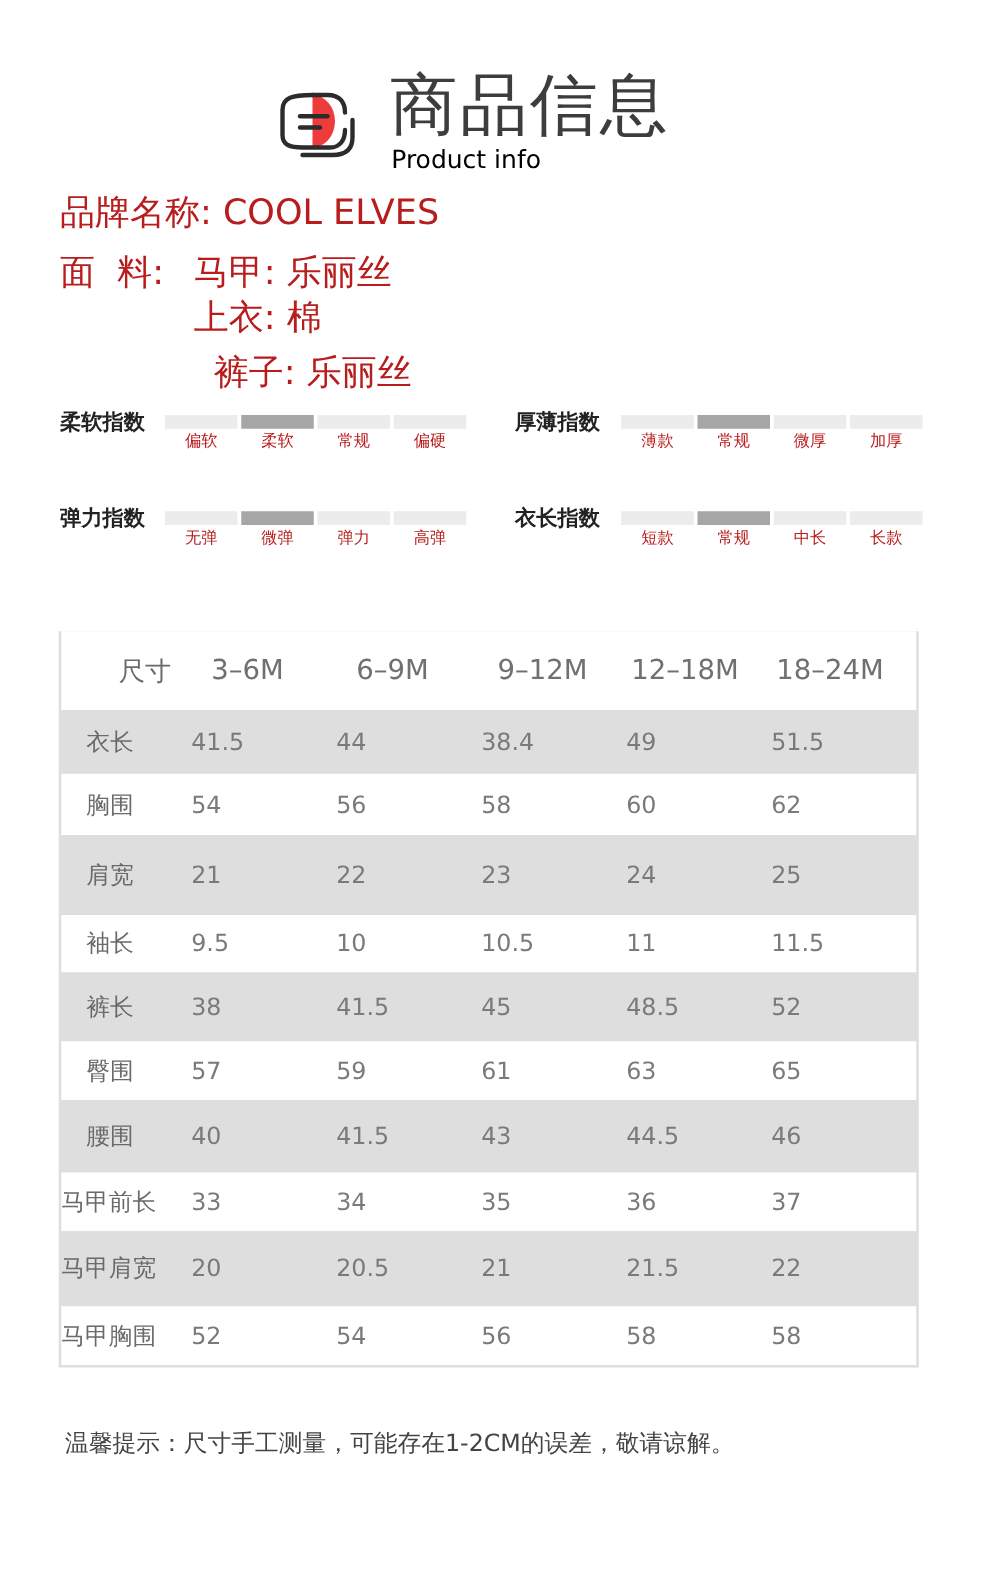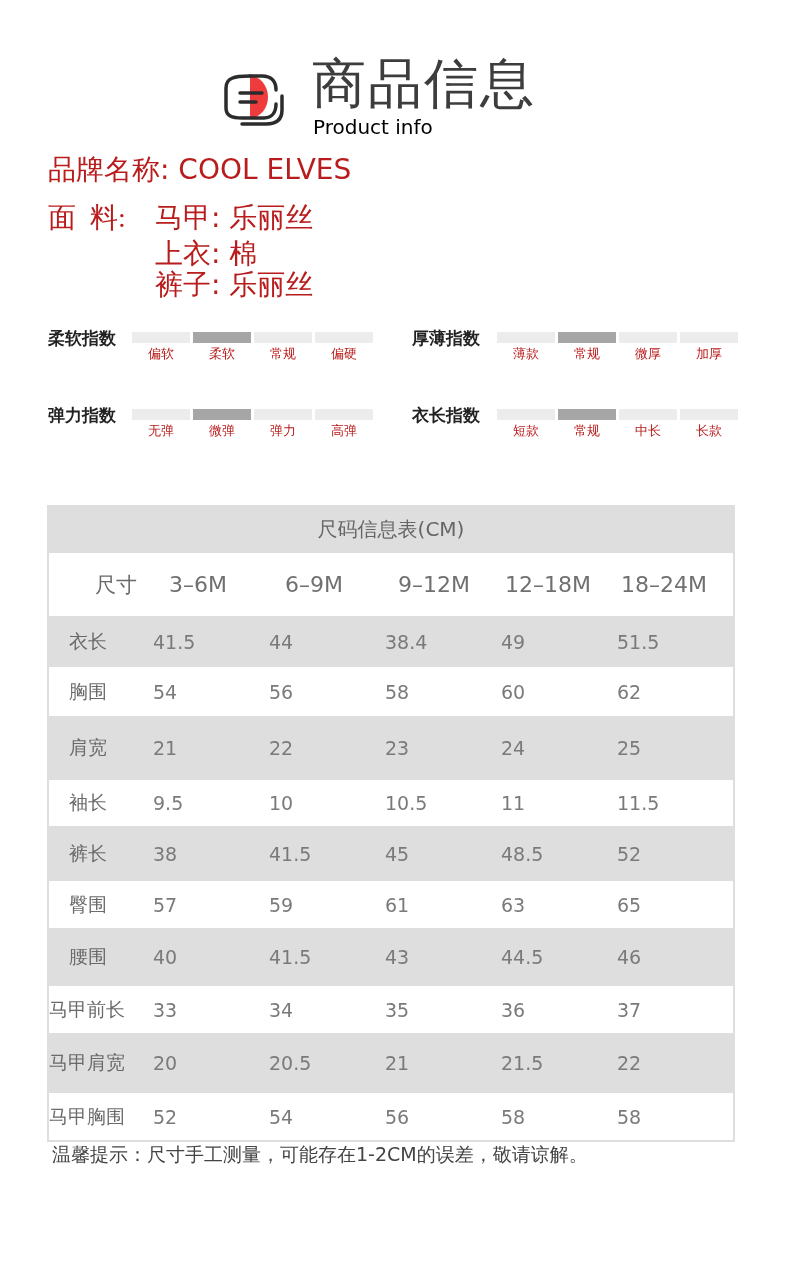--- a/index.html
+++ b/index.html
@@ -8,25 +8,25 @@
   .abs { position: absolute; }
 
   
   #logo { left: 220px; top: 66px; width: 66px; height: 66px; }
   #title-cn { left: 312px; top: 52px; font-size: 54px; line-height: 64px; color: #3d3d3d; letter-spacing: 2px; }
   #title-en { left: 313px; top: 115px; font-size: 20px; line-height: 24px; color: #000000; }
 
   
   .info { font-size: 28px; line-height: 36px; color: #b91c1c; white-space: nowrap; }
   #brand { left: 48px; top: 152px; }
-  #fabric-label { left: 48px; top: 200px; font-family: Liberation Serif, serif; }
+  #fabric-label { left: 48px; top: 200px; }
   .fab-row { left: 155px; }
   #fab-0 { top: 200px; }
   #fab-1 { top: 236px; }
-  #fab-2 { top: 267px; }
+  #fab-2 { top: 280px; margin-left: 16px; }
 
   
   .idx-title { font-size: 17px; font-weight: bold; color: #222; line-height: 20px; white-space: nowrap; }
   .bar-group { display: flex; gap: 3px; }
   .seg { width: 58px; display: flex; flex-direction: column; align-items: center; }
   .seg .bar { width: 58px; height: 11px; background: #ececec; }
   .seg.active .bar { background: #a6a6a6; }
   .seg .lbl { margin-top: 3px; font-size: 13px; color: #b91c1c; line-height: 16px; }
 
   
@@ -153,21 +153,20 @@
       <div class="bar"></div>
       <div class="lbl">中长</div>
     </div>
   <div class="seg">
       <div class="bar"></div>
       <div class="lbl">长款</div>
     </div>
 </div>
 
 <div id="size-table" class="abs">
-  <div class="t-caption">尺码信息表(CM)</div>
 
   <div class="t-row white head" style="height:63px">
     <div class="c0">尺寸</div>
     <div class="cv" style="width:116px;margin-left:-10px">3–6M</div>
     <div class="cv" style="width:113px">6–9M</div>
     <div class="cv" style="width:107px">9–12M</div>
     <div class="cv" style="width:116px">12–18M</div>
     <div class="cv">18–24M</div>
   </div>
 

